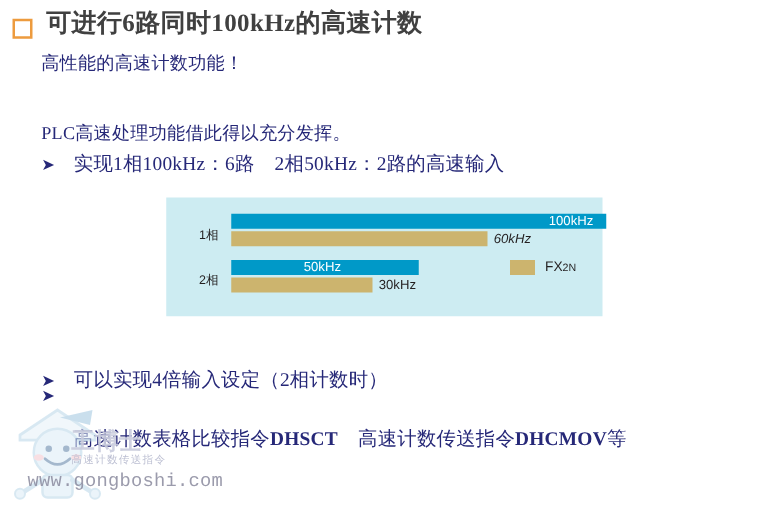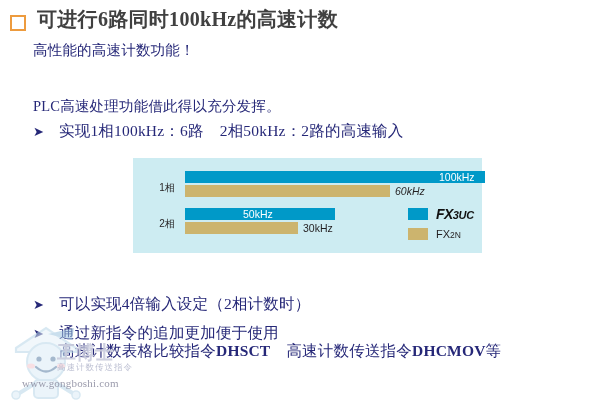--- a/index.html
+++ b/index.html
@@ -190,22 +190,22 @@
     width: 215px;
     height: 87px;
     opacity: 0.55;
     pointer-events: none;
   }
   .wm-url {
     position: absolute;
     left: 22px;
     top: 377px;
     color: #8a8a9e;
-    font-size: 11px;
-    font-family: Liberation Serif, serif;
+    font-size: 15px;
+    font-family: Liberation Mono, monospace;
     opacity: 0.85;
     letter-spacing: 0.2px;
   }
   .wm-brand {
     position: absolute;
     left: 57px;
     top: 340px;
     color: #c9ccdd;
     font-size: 19px;
     font-weight: bold;
@@ -252,40 +252,35 @@
     <div class="bar-label label-outside lbl-1b">60kHz</div>
 
     <div class="bar bar-blue bar-2a"></div>
     <div class="bar-label label-inside lbl-2a">50kHz</div>
 
     <div class="bar bar-tan bar-2b"></div>
     <div class="bar-label label-outside lbl-2b">30kHz</div>
 
     <div class="legend">
       <div class="legend-row">
-        <span class="legend-swatch legend-swatch-blue"></span>
-        <span class="legend-logo"><span>FX</span><span class="sub">3UC</span></span>
-      </div>
-      <div class="legend-row">
         <span class="legend-swatch legend-swatch-tan"></span>
         <span class="legend-text"><span>FX</span><span class="sub">2N</span></span>
       </div>
     </div>
 
   </div>
 </div>
 
 <div class="arrow-row arrow-row-2">
   <span class="arrow-glyph">➤</span>
   <span class="arrow-text">可以实现4倍输入设定（2相计数时）</span>
 </div>
 
 <div class="arrow-row arrow-row-3">
   <span class="arrow-glyph">➤</span>
-  <span class="arrow-text">通过新指令的追加更加便于使用</span>
 </div>
 
 <div class="final-line"><span>高速计数表格比较指令</span><b>DHSCT</b><span class="gap-wide"></span><span>高速计数传送指令</span><b>DHCMOV</b><span>等</span></div>
 
 <div class="watermark">
   <svg width="215" height="87" viewBox="0 0 215 87" xmlns="http://www.w3.org/2000/svg">
     <g fill="none" stroke="#b9d7e8" stroke-width="2.2">
       <path d="M14 30 L44 10 L74 30 L74 34 L14 34 Z" fill="#e6f2f9"></path>
       <path d="M46 16 L72 10 L70 22 Z" fill="#9fc6e0" stroke="none"></path>
     </g>

